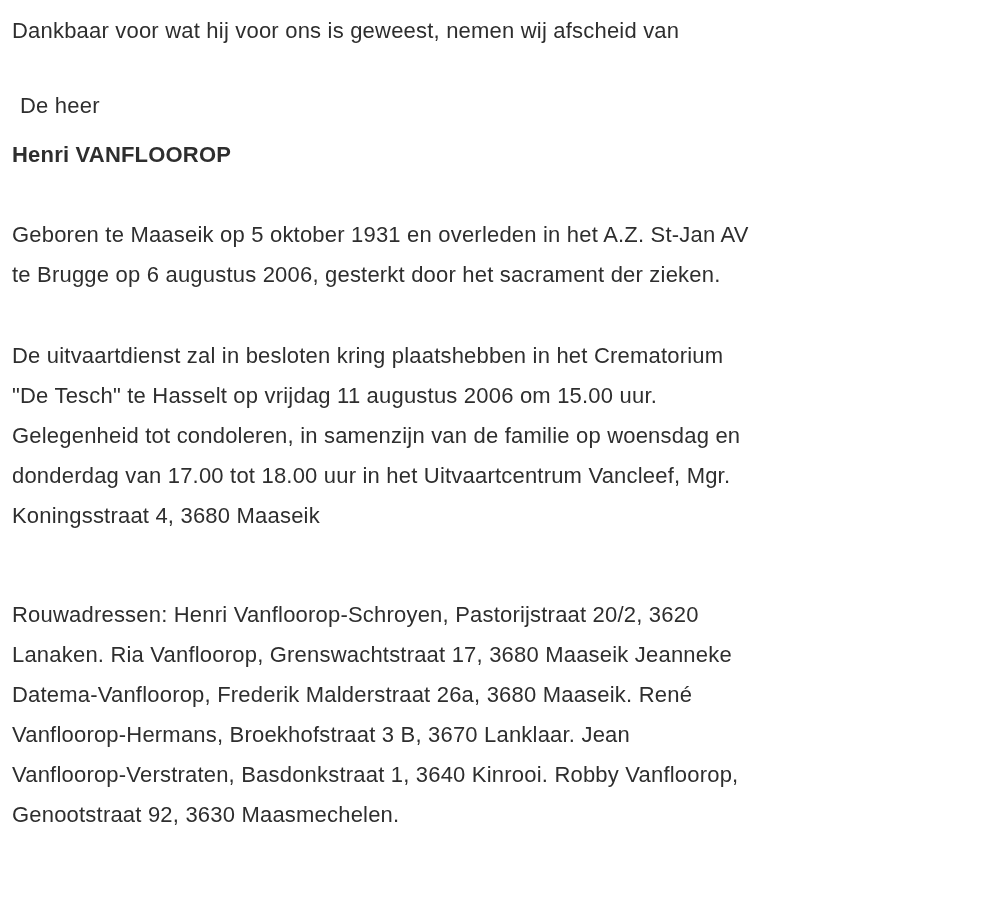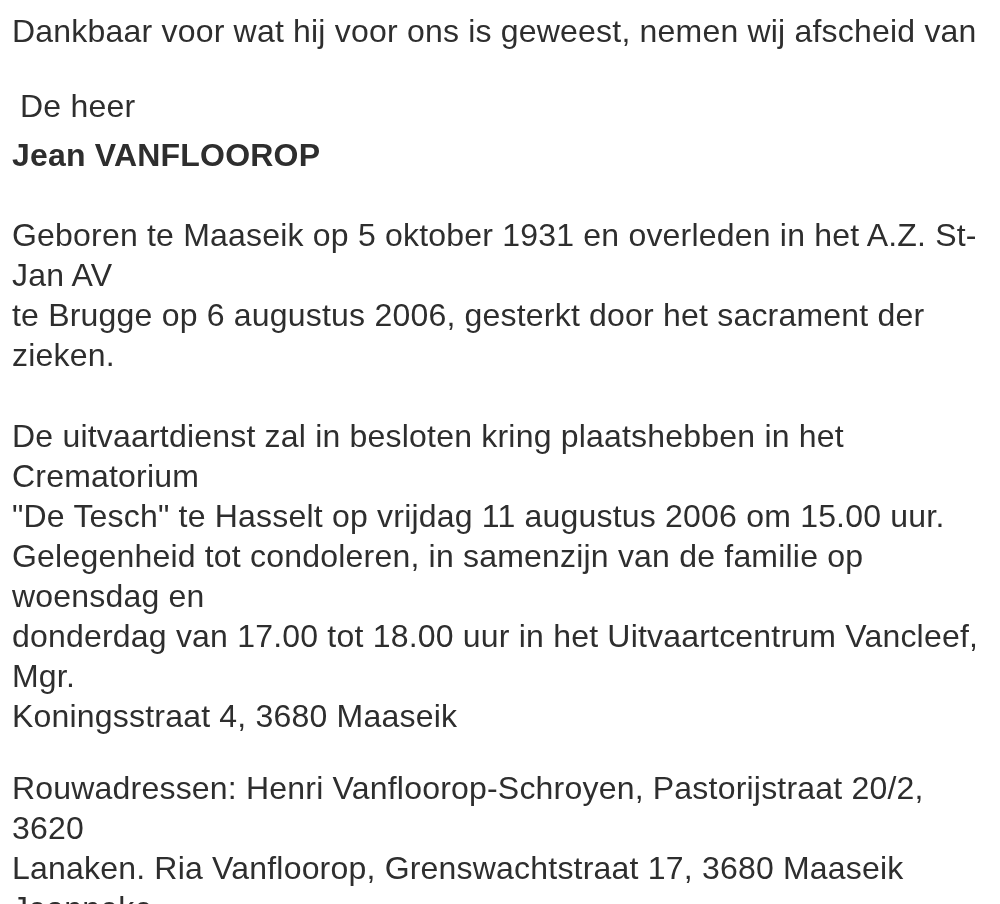--- a/index.html
+++ b/index.html
@@ -12,46 +12,46 @@
     height: 904px;
     overflow: hidden;
     font-family: "Liberation Sans", "DejaVu Sans", sans-serif;
     color: #2e2e2e;
   }
   .page {
     padding: 11px 14px 0 12px;
   }
   .para {
     margin: 0;
-    font-size: 32px;
+    font-size: 22px;
     line-height: 40px;
     white-space: pre-line;
     letter-spacing: 0.2px;
   }
   .intro        { margin-bottom: 35px; }
   .salutation   { margin-bottom: 9px; margin-left: 8px; }
   .deceased-name {
     font-weight: 700;
     margin-bottom: 40px;
   }
   .birth-death  { margin-bottom: 41px; }
-  .service-info { margin-bottom: 32px; }
+  .service-info { margin-bottom: 59px; }
   .addresses    { margin-bottom: 38px; }
   .notice       { margin-bottom: 0; }
 </style>
 </head>
 <body>
 
 <div class="page">
 
   <p class="para intro">Dankbaar voor wat hij voor ons is geweest, nemen wij afscheid van</p>
 
   <p class="para salutation">De heer</p>
 
-  <p class="para deceased-name">Jean VANFLOOROP</p>
+  <p class="para deceased-name">Henri VANFLOOROP</p>
 
   <p class="para birth-death">Geboren te Maaseik op 5 oktober 1931 en overleden in het A.Z. St-Jan AV
 te Brugge op 6 augustus 2006, gesterkt door het sacrament der zieken.</p>
 
   <p class="para service-info">De uitvaartdienst zal in besloten kring plaatshebben in het Crematorium
 "De Tesch" te Hasselt op vrijdag 11 augustus 2006 om 15.00 uur.
 Gelegenheid tot condoleren, in samenzijn van de familie op woensdag en
 donderdag van 17.00 tot 18.00 uur in het Uitvaartcentrum Vancleef, Mgr.
 Koningsstraat 4, 3680 Maaseik</p>
 

